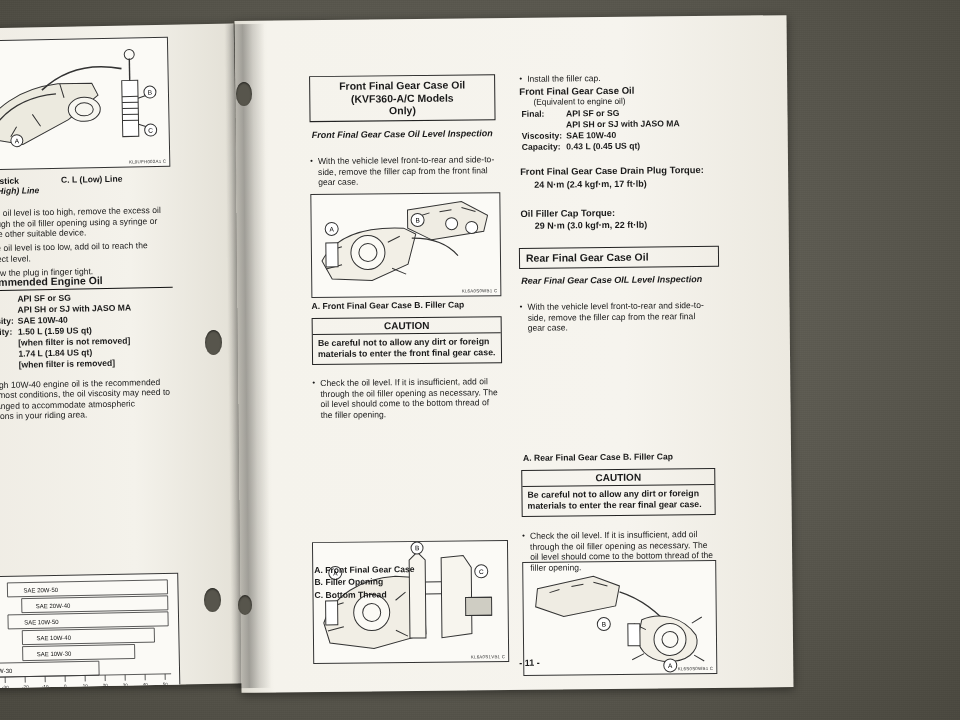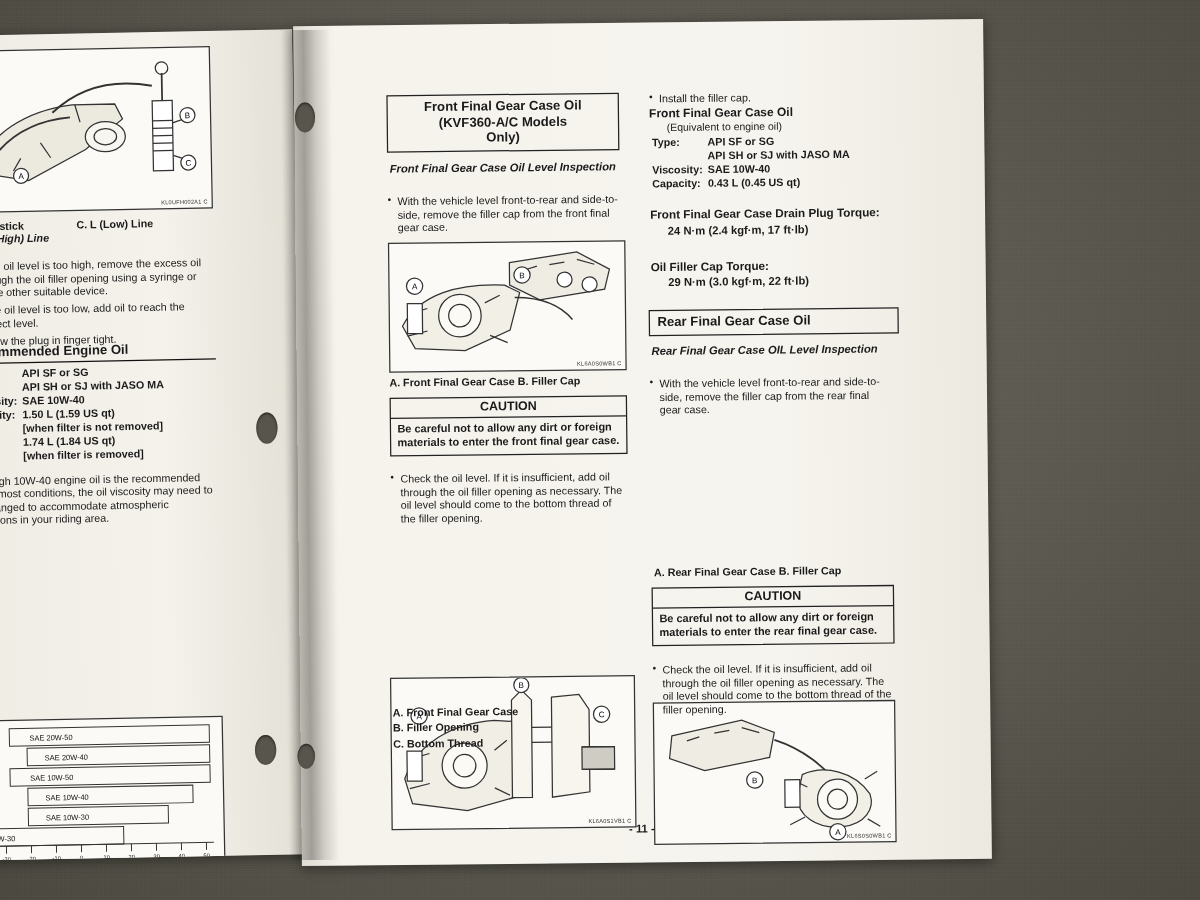--- a/index.html
+++ b/index.html
@@ -57,21 +57,21 @@
   .caution{border:1px solid #222;}
   .caution .cap{border-bottom:1px solid #222;text-align:center;font-weight:bold;font-size:10px;padding:2px 0;}
   .caution .body{padding:3px 5px;font-size:8.8px;line-height:1.3;}
   ul.bul{margin:0;padding:0;list-style:none;}
   ul.bul li{position:relative;padding-left:8px;margin-bottom:3px;font-size:8.6px;line-height:1.25;}
   ul.bul li:before{content:"\25CF";position:absolute;left:0;top:0;font-size:5px;line-height:1.9;}
   .fig{border:1px solid #333;background:#fbfaf6;position:relative;overflow:hidden;}
   .figcode{position:absolute;right:3px;bottom:2px;font-size:4.5px;color:#333;letter-spacing:.2px;}
   table.spec{border-collapse:collapse;font-size:8.6px;}
   table.spec td{padding:0 4px 1px 0;vertical-align:top;}
-  .pgnum{position:absolute;font-size:9px;}
+  .pgnum{position:absolute;font-size:9px;margin-left:16px;}
   svg{display:block;}
 </style>
 </head>
 <body>
 
 <div id="scene">
   <div class="noise"></div>
 
   <div id="book">
 
@@ -292,21 +292,21 @@
       <ul class="bul blk" style="left:284px;top:56px;width:192px;">
         <li>Install the filler cap.</li>
       </ul>
 
       <div class="blk" style="left:284px;top:68px;width:200px;">
         <div class="bold" style="font-size:9.6px;">Front Final Gear Case Oil</div>
         <div style="font-size:8.4px;padding-left:14px;">(Equivalent to engine oil)</div>
         <table class="spec" style="margin-top:2px;margin-left:2px;">
           <tbody>
               <tr>
-            <td class="bold">Type:</td>
+            <td class="bold">Final:</td>
             <td class="bold">API SF or SG</td>
           </tr>
           <tr>
             <td></td>
             <td class="bold">API SH or SJ with JASO MA</td>
           </tr>
           <tr>
             <td class="bold">Viscosity:</td>
             <td class="bold">SAE 10W-40</td>
           </tr>

